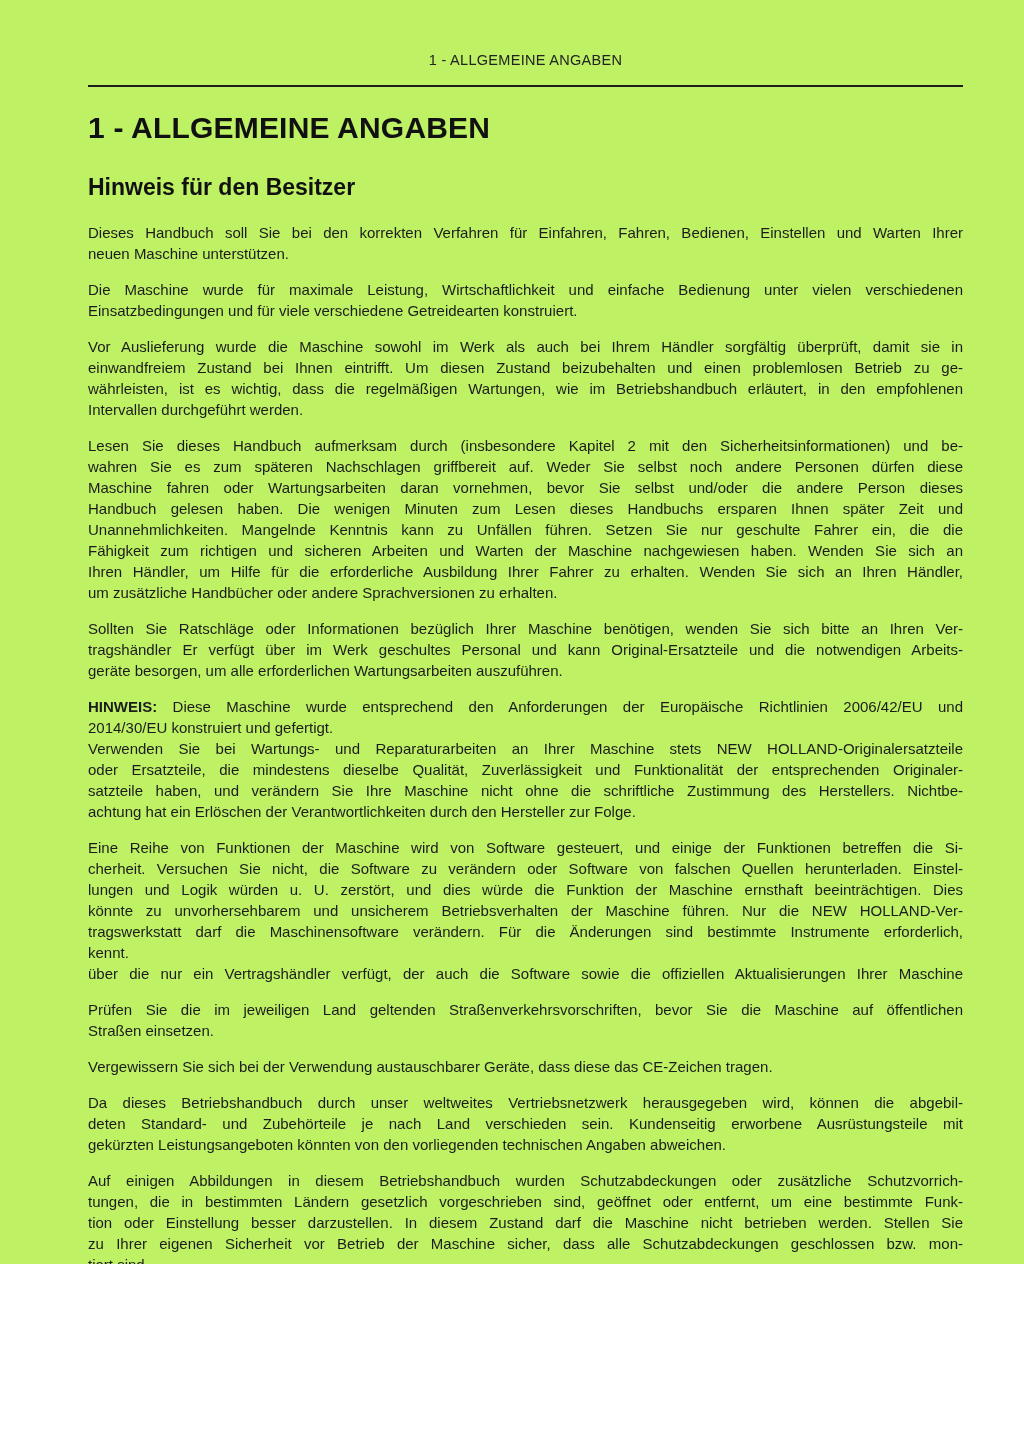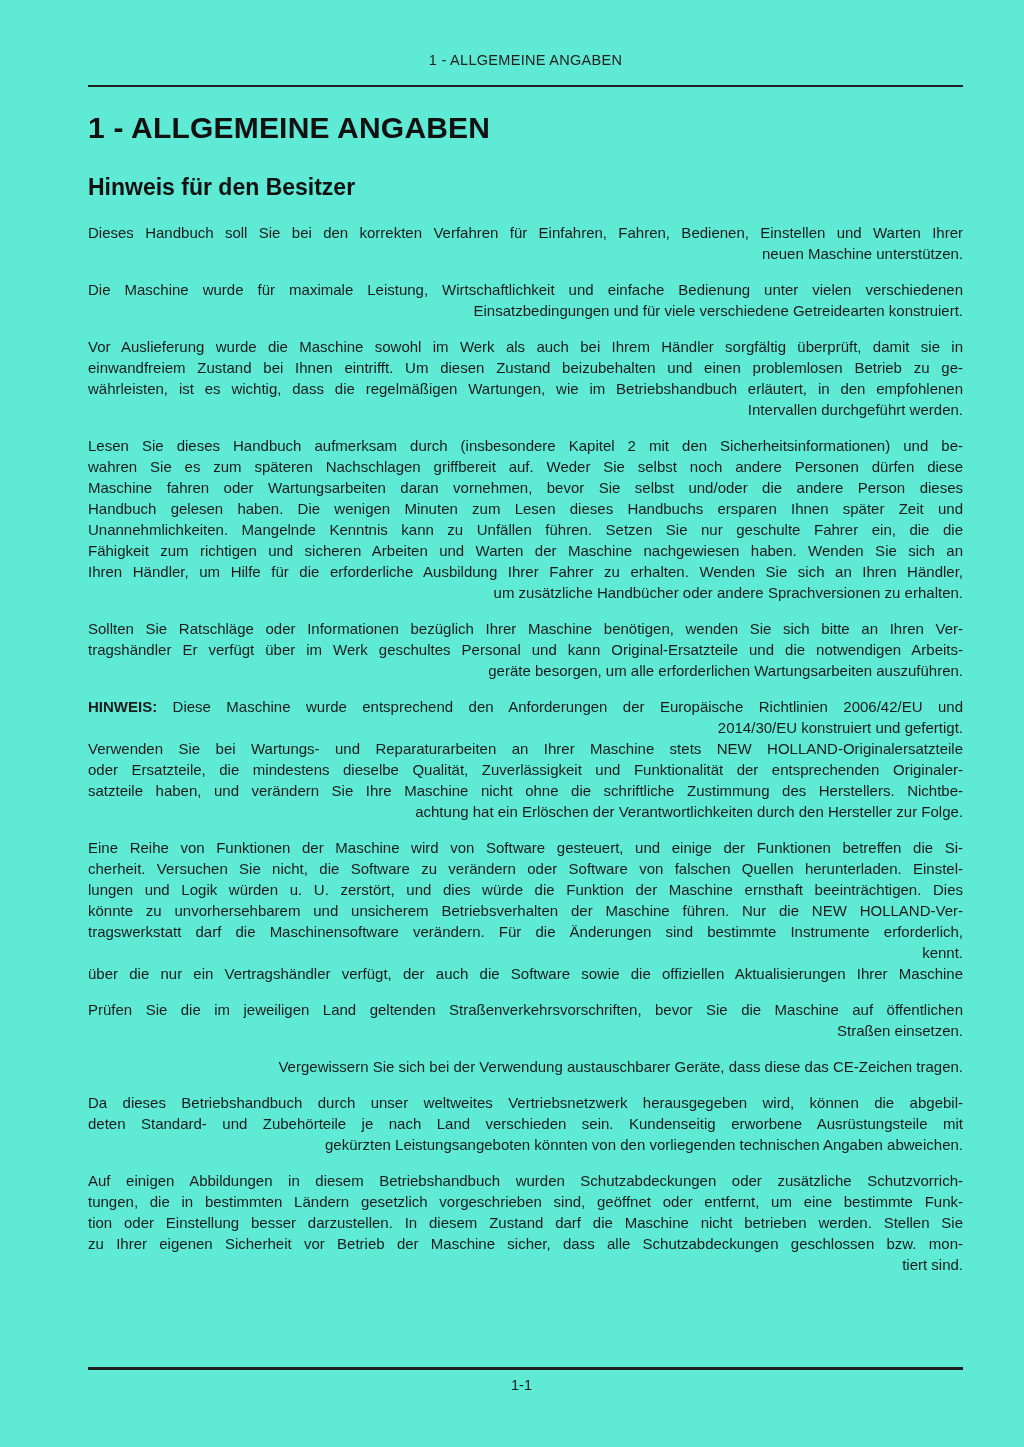--- a/index.html
+++ b/index.html
@@ -1,20 +1,20 @@
 <!DOCTYPE html>
 <html lang="de"><head>
 <meta charset="utf-8">
 <style>
   html, body { margin: 0; padding: 0; background: #ffffff; }
   .page {
     position: relative;
     width: 1024px;
-    height: 1447px;
-    background: #5eead4;
+    height: 1264px;
+    background: #bef264;
     color: #1a1a1a;
     font-family: "Liberation Sans", "DejaVu Sans", sans-serif;
     overflow: hidden;
   }
   .content {
     margin-left: 88px;
     width: 875px;
   }
   .running-head {
     padding-top: 52px;
@@ -46,21 +46,21 @@
   .body-text {
     margin-top: 22px;
     font-size: 15px;
     line-height: 21px;
     color: #1c1c1c;
   }
   .para { margin-top: 15px; }
   .para:first-child { margin-top: 16px; }
   .para.no-gap { margin-top: 0; }
   .para.italic { }
-  .line { text-align: right; }
+  .line { text-align: left; }
   .line.just {
     text-align: justify;
     text-align-last: justify;
   }
   .note-label { font-weight: bold; }
   .footer-rule {
     position: absolute;
     left: 88px;
     width: 875px;
     top: 1367px;

